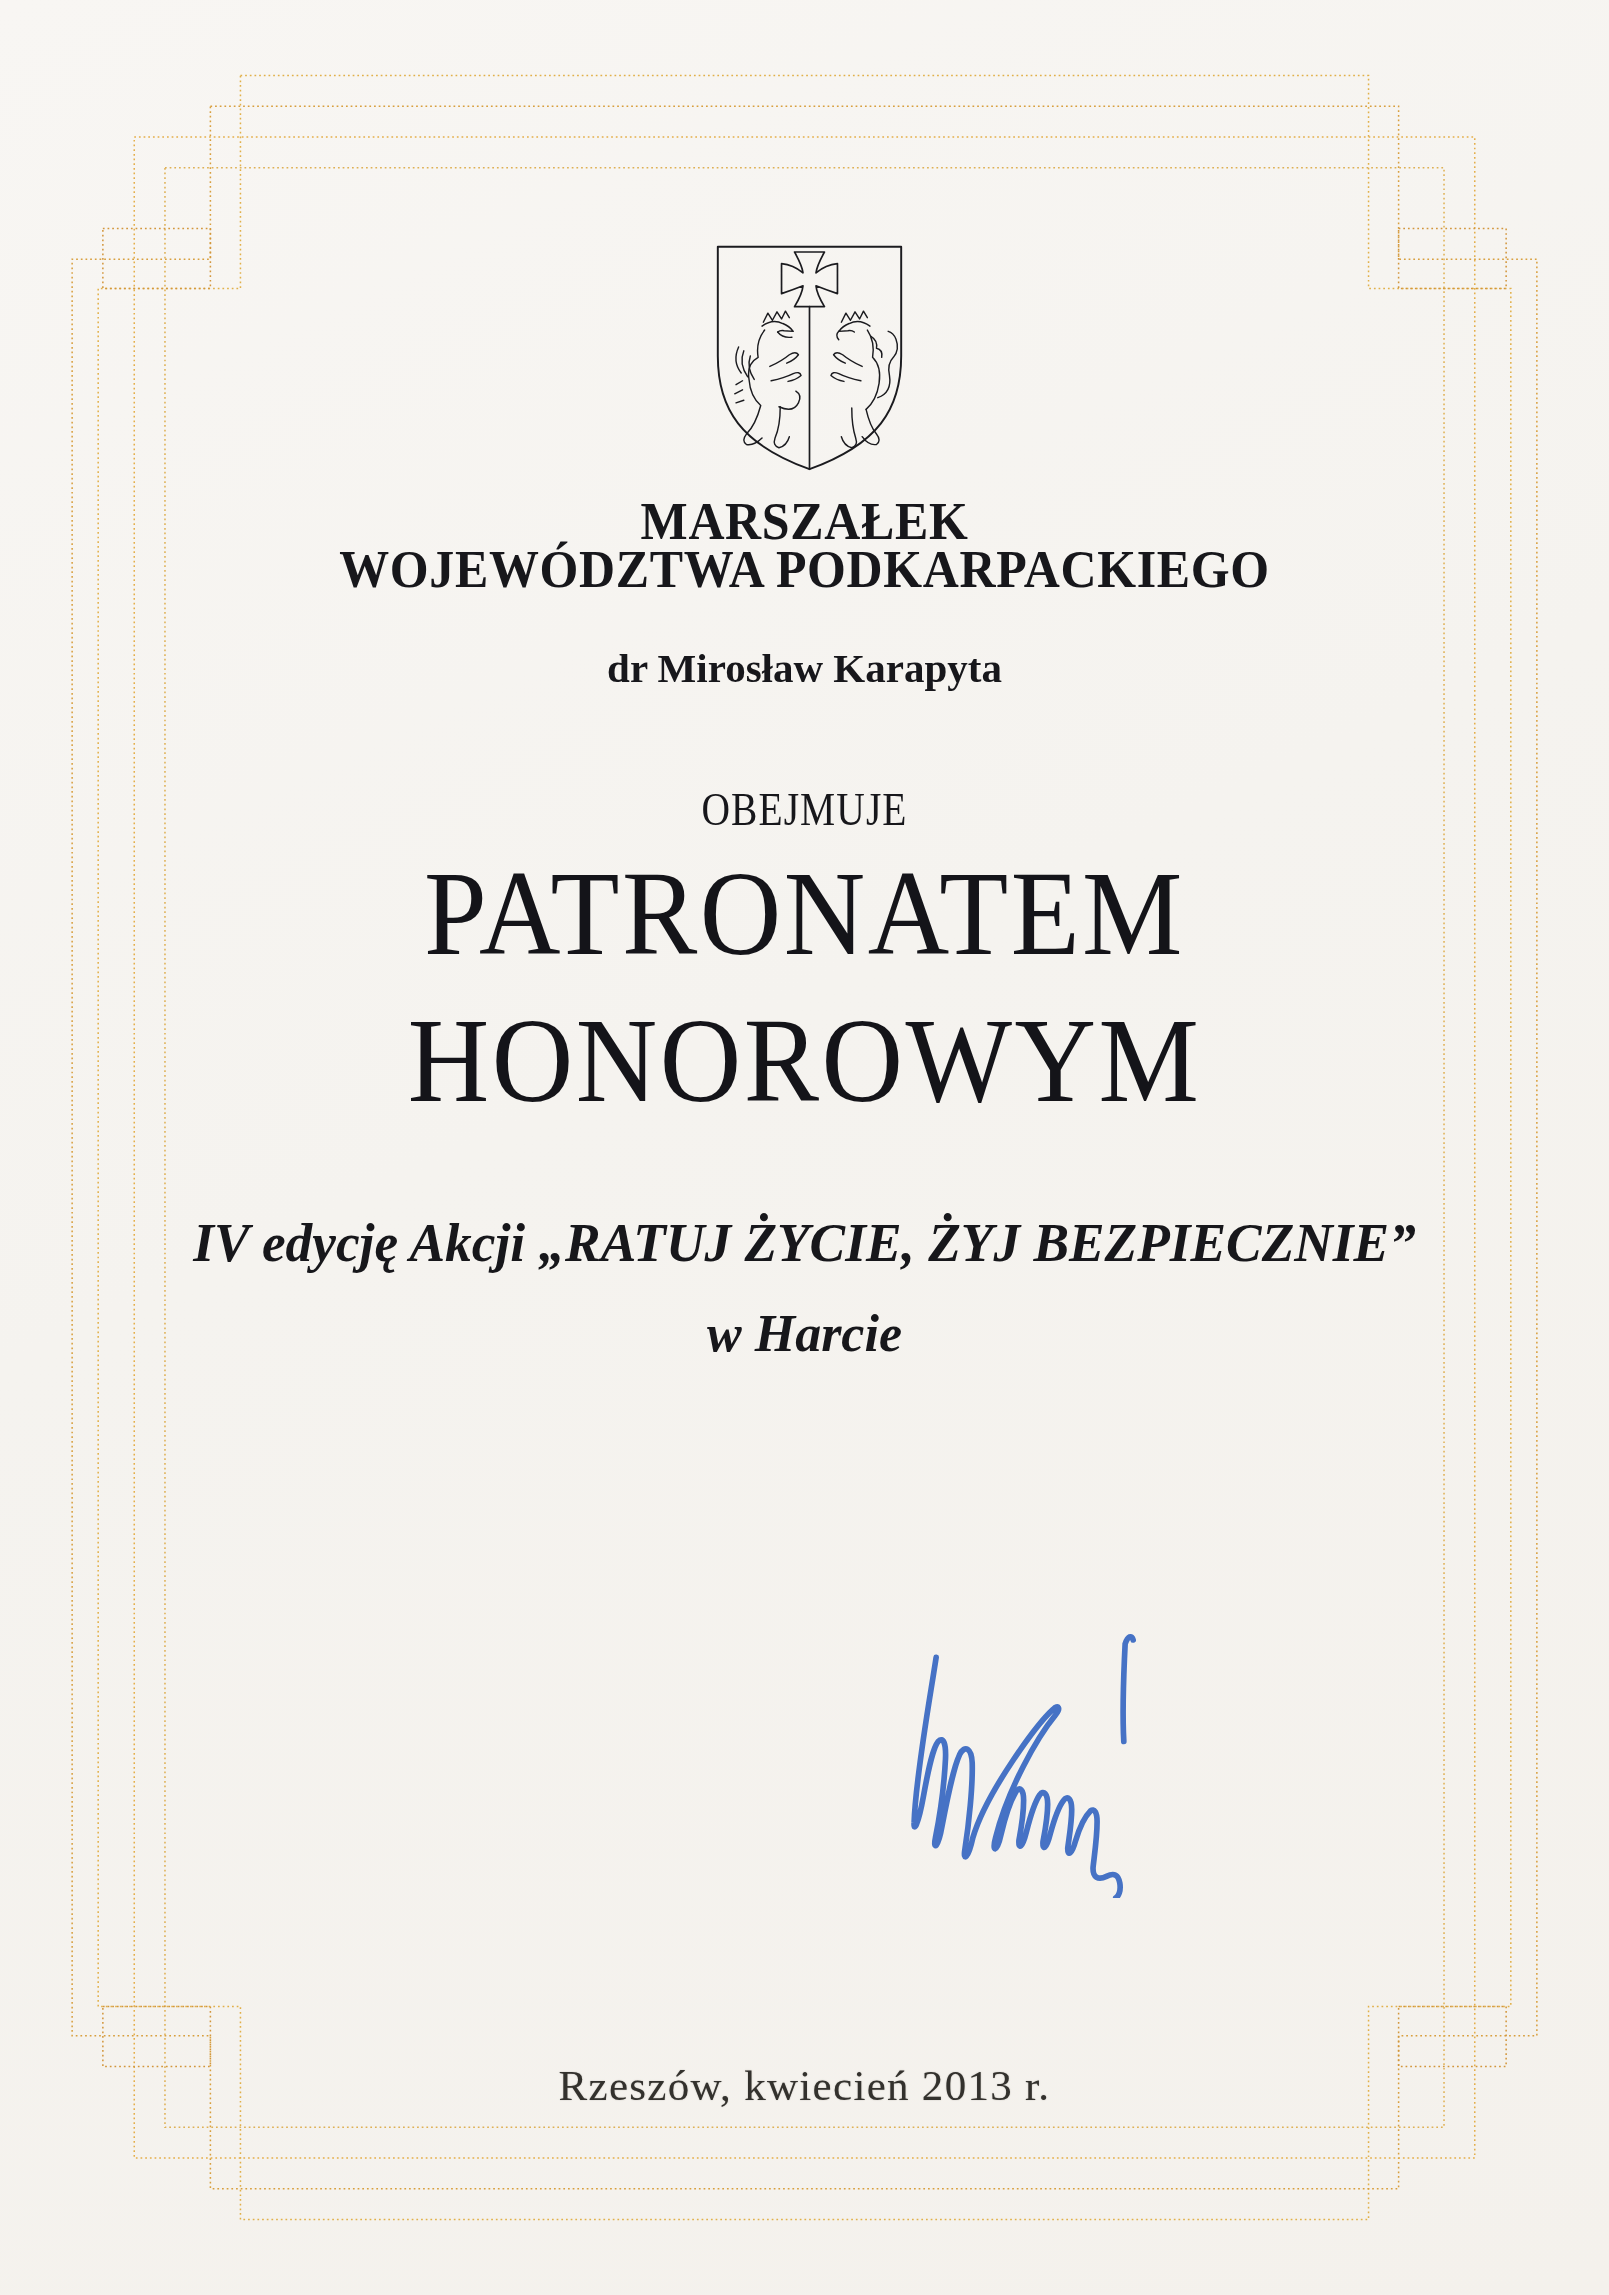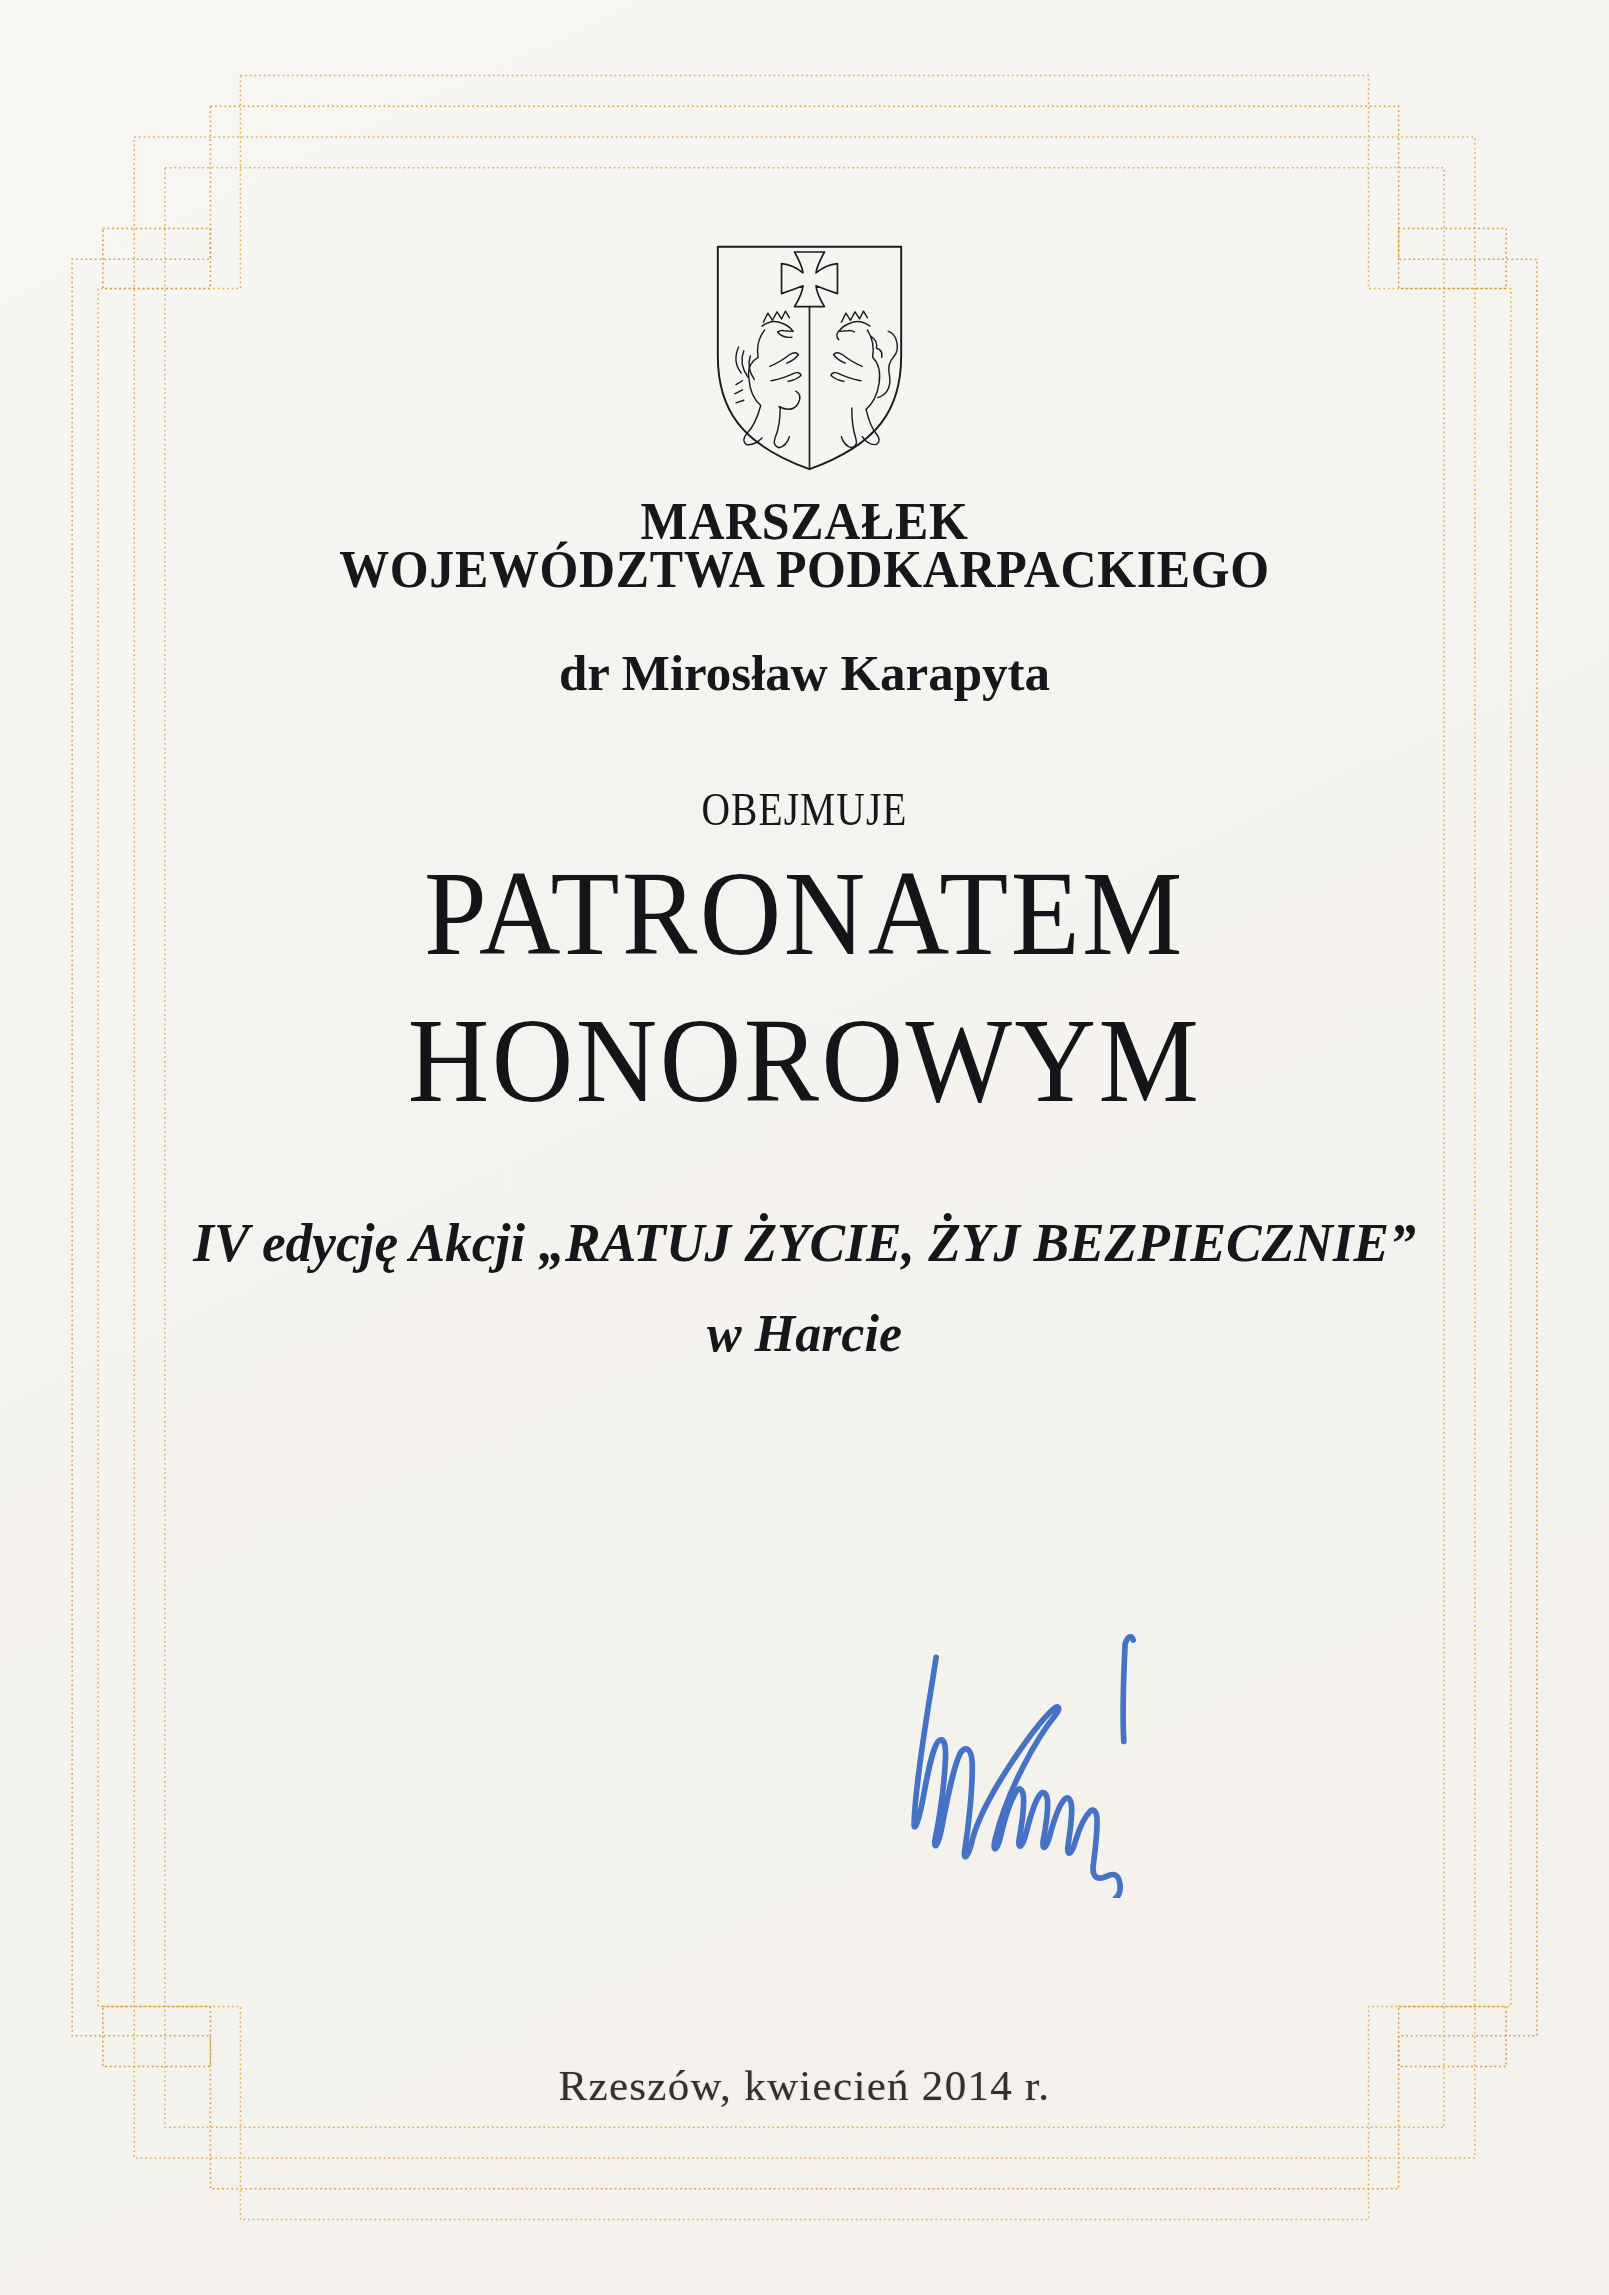--- a/index.html
+++ b/index.html
@@ -10,21 +10,21 @@
     color:#17171b;
   }
   .abs{position:absolute;left:0;right:0;text-align:center;line-height:1;white-space:nowrap;}
   .border-svg,.emblem-svg,.sig-svg{position:absolute;}
   .border-svg{left:0;top:0;}
   .emblem-svg{left:706px;top:239px;}
   .sig-svg{left:858px;top:1617px;}
   .h-line{font-size:52px;font-weight:700;letter-spacing:0.7px;transform:scaleX(.96);transform-origin:50% 50%;}
   .h1{top:496px;}
   .h2{top:544px;}
-  .person{top:648px;font-size:51px;font-weight:700;}
+  .person{top:648px;font-size:41px;font-weight:700;}
   .action{top:786px;font-size:47px;letter-spacing:1.3px;transform:scaleX(.84);transform-origin:50% 50%;}
   .title-big{font-size:120px;letter-spacing:2.7px;transform:scaleX(.94);transform-origin:50% 50%;color:#141419;}
   .t1{top:854px;}
   .t2{top:1001px;}
   .event{font-style:italic;font-weight:700;font-size:55px;}
   .e1{top:1215px;transform:scaleX(.97);transform-origin:50% 50%;}
   .e2{top:1308px;font-size:52px;}
   .date{top:2064px;font-size:43px;letter-spacing:1.3px;color:#33312d;text-shadow:0 0 1.3px rgba(70,64,56,.4);}
 </style>
 </head>
@@ -94,14 +94,14 @@
 <div class="abs title-big t2">HONOROWYM</div>
 
 <div class="abs event e1">IV edycję Akcji „RATUJ ŻYCIE, ŻYJ BEZPIECZNIE”</div>
 <div class="abs event e2">w Harcie</div>
 
 <svg class="sig-svg" width="374" height="281" viewBox="0 0 560 420" fill="none" stroke="#3d6cc3" stroke-width="8.5" stroke-linecap="round" stroke-linejoin="round" opacity="0.95">
   <path d="M117,60 C108,120 86,240 84,308 C83,322 90,312 98,268 C106,224 112,196 120,186 C128,178 132,190 131,212 C129,252 122,300 116,330 C112,350 120,346 126,312 C134,270 142,228 152,206 C160,190 170,196 171,218 C172,252 166,310 160,348 C157,366 165,362 172,330 C192,262 268,160 292,138 C300,130 304,136 296,146 C268,180 224,258 206,330 C200,352 208,354 214,326 C220,300 228,276 236,262 C242,252 248,258 248,274 C248,296 244,318 241,334 C240,348 246,346 252,322 C258,298 264,278 272,266 C278,258 284,264 284,280 C284,300 280,320 277,336 C276,350 282,348 288,324 C294,302 300,284 308,274 C314,266 320,272 320,288 C320,308 316,330 314,346 C314,358 320,356 326,334 C332,314 340,298 348,290 C354,286 358,292 358,306 C358,330 354,356 352,374 C351,390 360,394 372,388 C384,382 390,386 392,398 C394,410 390,418 386,420"></path>
   <path d="M412,34 C410,26 404,28 400,40 C396,120 396,150 398,186"></path>
 </svg>
 
-<div class="abs date">Rzeszów, kwiecień 2014 r.</div>
+<div class="abs date">Rzeszów, kwiecień 2013 r.</div>
 
 
 </body></html>

